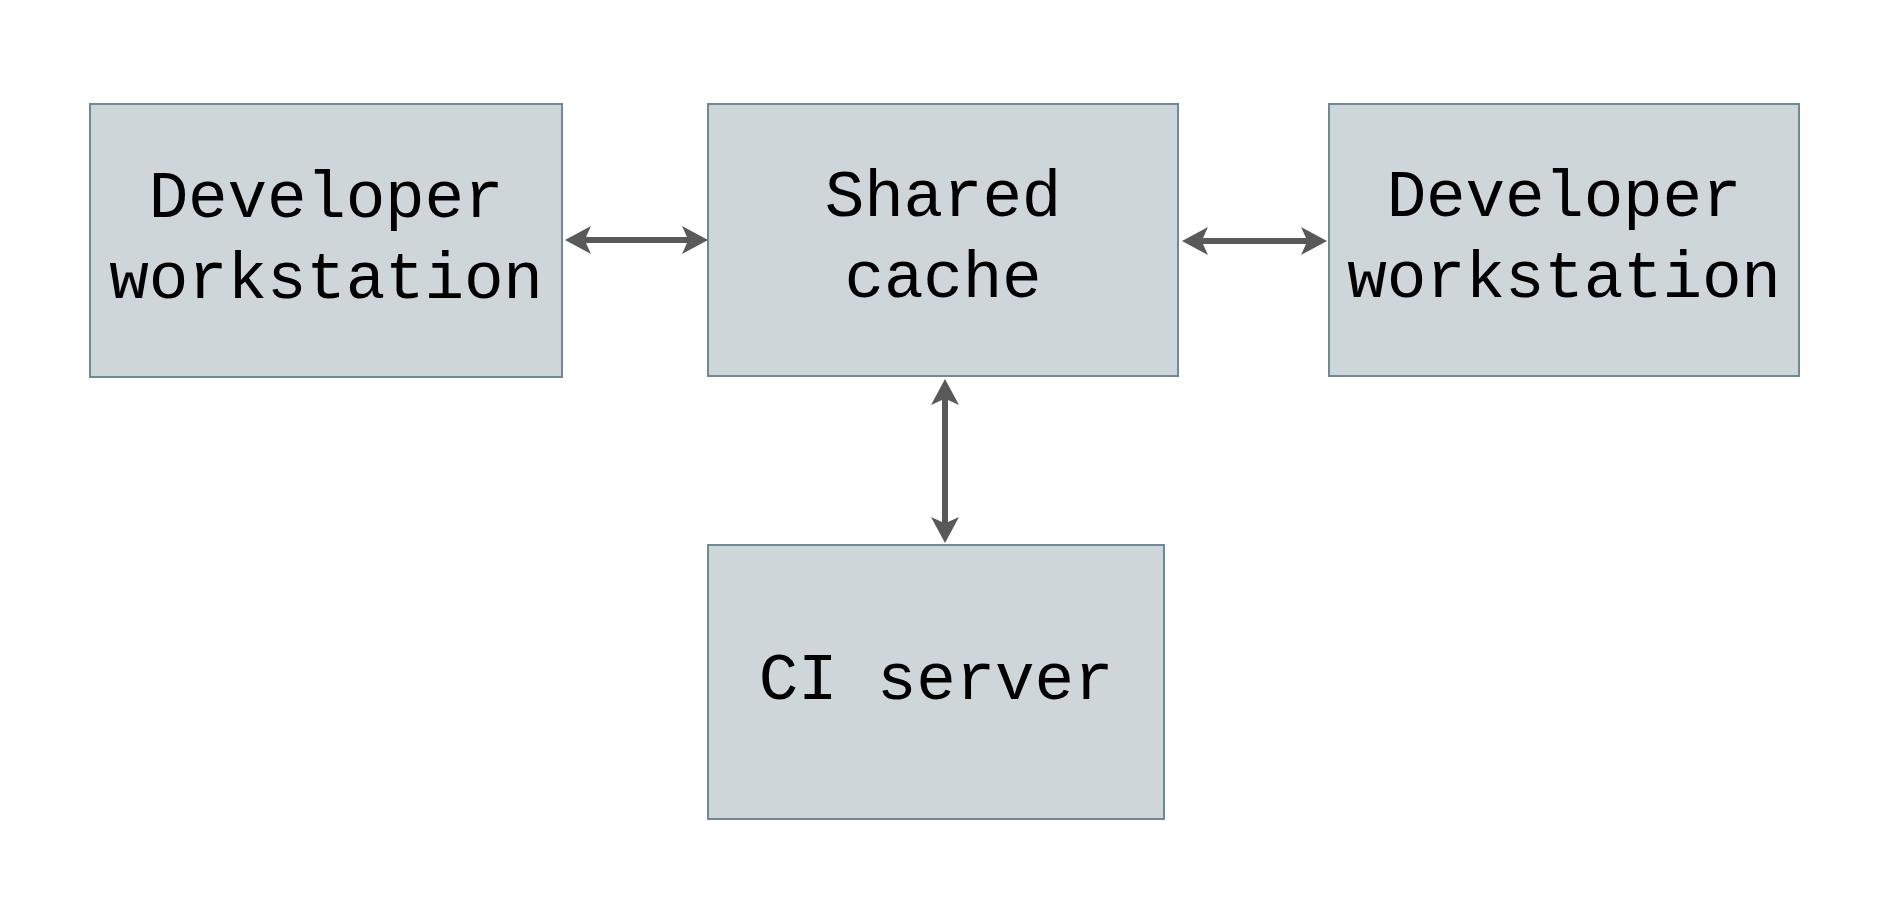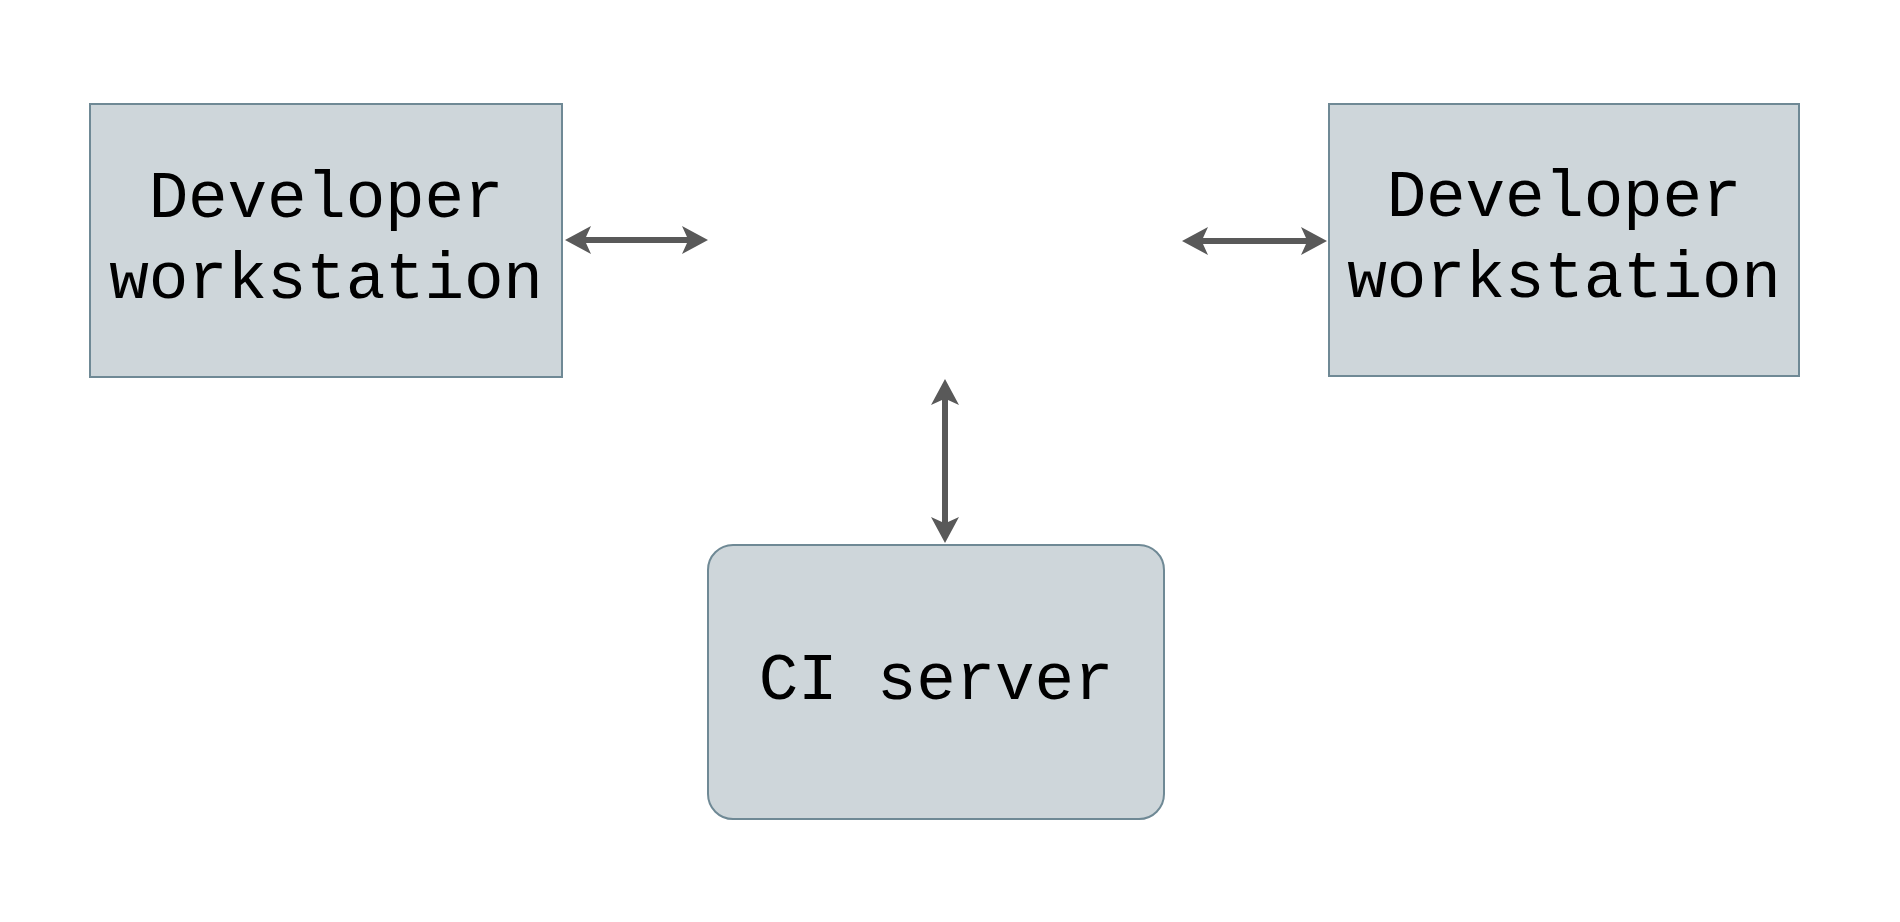--- a/index.html
+++ b/index.html
@@ -72,23 +72,27 @@
     <svg width="36" height="164" viewBox="0 0 36 164">
       <path d="M 18 0 L 32 26 L 21 21 L 21 143 L 32 138 L 18 164 L 4 138 L 15 143 L 15 21 L 4 26 Z" fill="#595959"></path>
     </svg>
   </div>
 
   <div class="node" style="left:89px; top:103px; width:474px; height:275px;">
     <span class="node-label">Developer
 workstation</span>
   </div>
 
+  <div class="node" style="left:707px; top:103px; width:472px; height:274px;">
+    <span class="node-label">Shared
+cache</span>
+  </div>
 
   <div class="node" style="left:1328px; top:103px; width:472px; height:274px;">
     <span class="node-label">Developer
 workstation</span>
   </div>
 
-  <div class="node" style="left:707px; top:544px; width:458px; height:276px;border-radius:26px;">
+  <div class="node" style="left:707px; top:544px; width:458px; height:276px;">
     <span class="node-label">CI server</span>
   </div>
 
 </div>
 
 </body></html>

